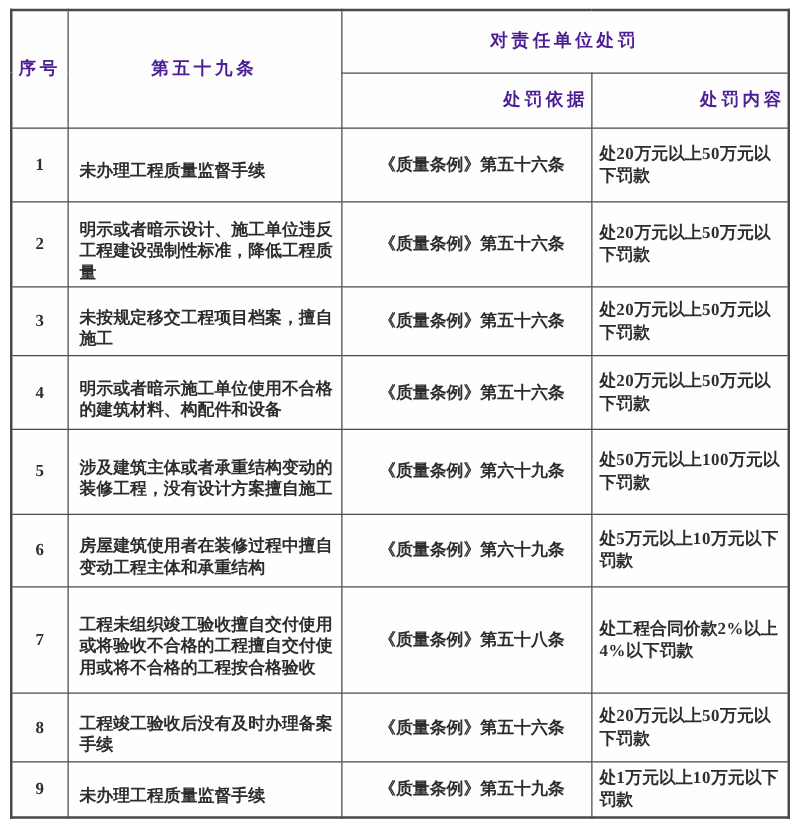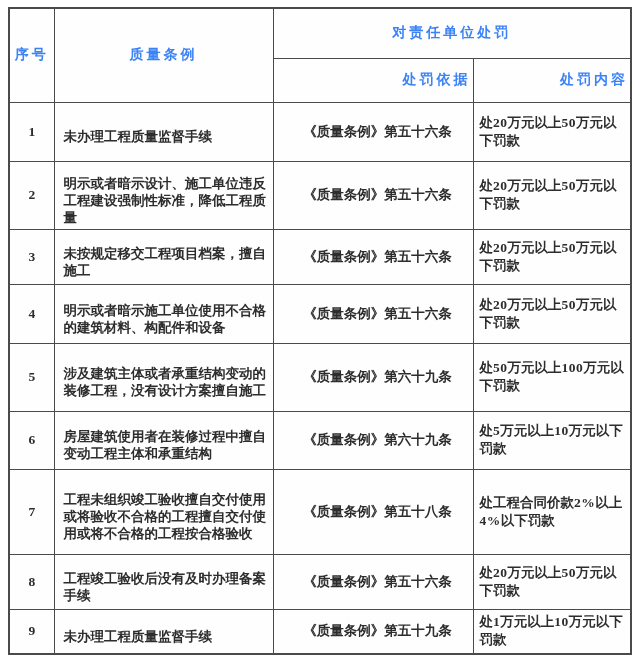--- a/index.html
+++ b/index.html
@@ -33,21 +33,21 @@
     box-sizing: border-box;
     overflow: hidden;
   }
   
   table.penalty th {
     font-weight: 700;
     font-size: 14px;
     text-align: center;
     letter-spacing: 3px;
     padding: 2px 2px;
-    color: #3b82f6;
+    color: #4c1d95;
   }
   th.group-head { height: 50px; }
   tr.sub-head th { height: 44px; text-align: right; }
   
   td.c-no {
     text-align: center;
     font-weight: 700;
     font-size: 13.5px;
     font-family: "Liberation Serif", "DejaVu Serif", serif;
   }
@@ -85,21 +85,21 @@
   <table class="penalty">
     <colgroup>
       <col style="width:45px">
       <col style="width:219px">
       <col style="width:200px">
       <col style="width:158px">
     </colgroup>
     <thead>
       <tr>
         <th rowspan="2">序号</th>
-        <th rowspan="2">质量条例</th>
+        <th rowspan="2">第五十九条</th>
         <th colspan="2" class="group-head">对责任单位处罚</th>
       </tr>
       <tr class="sub-head">
         <th>处罚依据</th>
         <th>处罚内容</th>
       </tr>
     </thead>
     <tbody>
       <tr style="height:59px">
         <td class="c-no">1</td>

